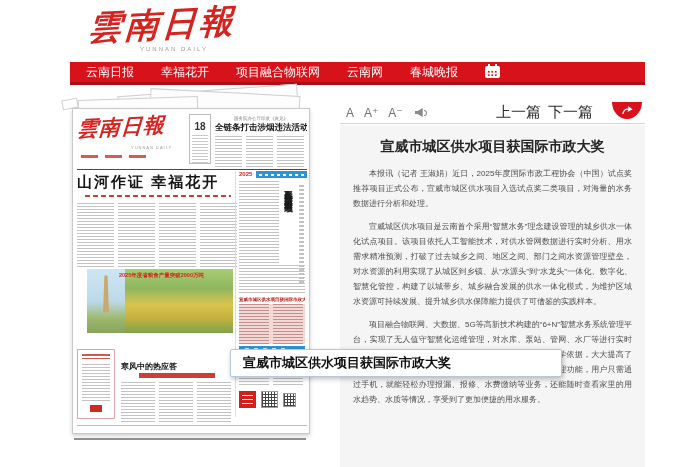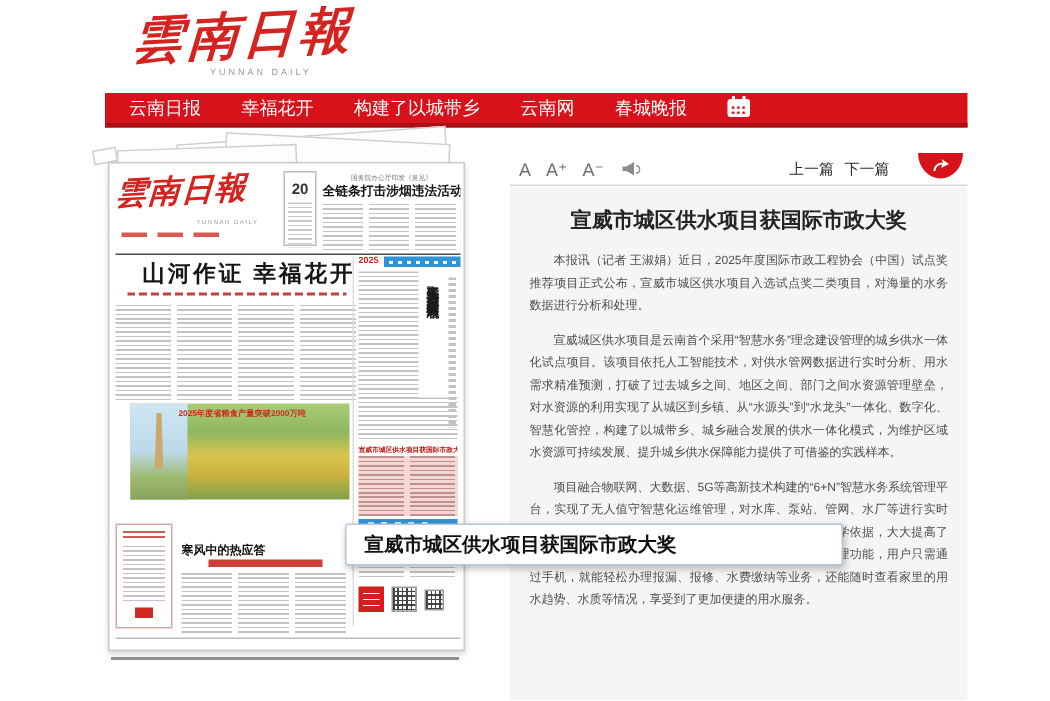--- a/index.html
+++ b/index.html
@@ -47,21 +47,21 @@
   .np-datebox .d { display:block; text-align:center; font-size:10px; font-weight:bold; color:#333; margin-top:6px; }
   .np-datebox .l { display:block; margin:3px 2px 0; height:30px;
                    background-image:repeating-linear-gradient(to bottom,#c9c9c9 0,#c9c9c9 1px,transparent 1px,transparent 3px); }
   .np-kicker { left:142px; top:7px; width:92px; text-align:center; font-size:4.5px; color:#777; white-space:nowrap; overflow:hidden; }
   .np-topheadline { left:142px; top:13px; width:92px; text-align:left; font-size:8.5px; font-weight:bold; color:#141414; white-space:nowrap; overflow:hidden; }
   .np-toplines { left:142px; top:27px; width:92px; height:31px;
      background-image:repeating-linear-gradient(to right,transparent 0,transparent 27px,#fff 27px,#fff 31px),
                       repeating-linear-gradient(to bottom,#c3c3c3 0,#c3c3c3 1px,transparent 1px,transparent 3px); }
   .np-rule { left:4px; top:60px; width:230px; height:1px; background:#4a4a4a; }
 
-  .np-h1 { left:4px; top:64px; width:160px; text-align:right; font-size:15px; font-weight:bold; color:#161616;
+  .np-h1 { left:4px; top:64px; width:160px; text-align:left; font-size:15px; font-weight:bold; color:#161616;
            letter-spacing:2px; white-space:nowrap; }
   .np-h1sub { left:12px; top:86px; width:146px; height:2px;
               background:repeating-linear-gradient(to right,#c4433c 0,#c4433c 5px,transparent 5px,transparent 8px); }
   .np-body-left { left:4px; top:94px; width:162px; height:64px;
      background-image:repeating-linear-gradient(to right,transparent 0,transparent 37px,#fff 37px,#fff 41px),
                       repeating-linear-gradient(to bottom,#c3c3c3 0,#c3c3c3 1px,transparent 1px,transparent 3px); }
 
   .np-col-sep { left:162px; top:62px; width:1px; height:246px; background:#ddd; }
   .np-col-year { left:166px; top:62px; font-size:6px; font-weight:bold; color:#d2251f; }
   .np-col-strip { left:183px; top:62px; width:51px; height:7px; background:#2f93d4; }
@@ -127,21 +127,21 @@
   .pane { position:absolute; left:340px; top:102px; width:305px; height:365px; }
   .pane-toolbar { position:relative; height:22px; background:#fff; border-bottom:1px solid #d5d5d5;
                   display:flex; align-items:center; padding:0 6px; }
   .fontbtn { font-size:12px; color:#6f6f6f; margin-right:10px; cursor:pointer; }
   .spk { position:relative; width:12px; height:9px; display:inline-block; margin-left:2px; cursor:pointer; }
   .spk-body { position:absolute; left:0; top:0; width:8px; height:9px; background:#8a8a8a;
               clip-path:polygon(0 33%,36% 33%,100% 0,100% 100%,36% 67%,0 67%); }
   .spk-wave { position:absolute; right:0; top:1.5px; width:3px; height:6px; border:1px solid #8a8a8a;
               border-left:none; border-radius:0 6px 6px 0; }
   .nav-article { margin-left:auto; margin-right:46px; display:flex; gap:7px; }
-  .nav-article span { font-size:10px; color:#2b2b2b; cursor:pointer; white-space:nowrap;text-align:center; }
+  .nav-article span { font-size:15px; color:#2b2b2b; cursor:pointer; white-space:nowrap;text-align:center; }
   .back-btn { position:absolute; right:3px; top:0; width:30px; height:17px; background:#d8121a;
               border-radius:0 0 15px 15px / 0 0 17px 17px; display:flex; align-items:flex-start;
               justify-content:center; cursor:pointer; }
   .back-btn svg { margin-top:2px; }
 
   .pane-body { position:absolute; left:0; right:0; top:23px; bottom:0; background:#f5f5f5; padding:8px 13px 0; }
   .article-title { text-align:center; font-size:14px; font-weight:bold; color:#242424; margin:5px 0 10px; }
   .pane-body p { font-size:8px; line-height:15px; color:#4d4d4d; text-align:justify; text-indent:2em; margin-bottom:8px; }
 
   
@@ -156,21 +156,21 @@
 <div class="screen">
 
   <div class="site-logo">
     <span class="cn">雲南日報</span>
     <span class="en">YUNNAN DAILY</span>
   </div>
 
   <div class="nav">
     <span class="nav-item">云南日报</span>
     <span class="nav-item">幸福花开</span>
-    <span class="nav-item">构建了以城带乡</span>
+    <span class="nav-item">项目融合物联网</span>
     <span class="nav-item">云南网</span>
     <span class="nav-item">春城晚报</span>
     <span class="cal"></span>
   </div>
 
   <div class="stack stack1"></div>
   <div class="stack stack2"></div>
   <div class="stack stack3"></div>
   <div class="stack stack4"></div>
 
@@ -178,21 +178,21 @@
     <div class="np-mast">
       <span class="cn">雲南日報</span>
     </div>
     <div class="np-mast-sub">YUNNAN DAILY</div>
     <div class="np-mast-tags">
         <i></i>
         <i></i>
         <i></i>
       </div>
     <div class="np-datebox">
-      <span class="d">20</span>
+      <span class="d">18</span>
       <span class="l"></span>
     </div>
     <div class="np-kicker">国务院办公厅印发《意见》</div>
     <div class="np-topheadline">全链条打击涉烟违法活动</div>
     <div class="np-toplines"></div>
     <div class="np-rule"></div>
 
     <div class="np-h1">山河作证 幸福花开</div>
     <div class="np-h1sub"></div>
     <div class="np-body-left"></div>

